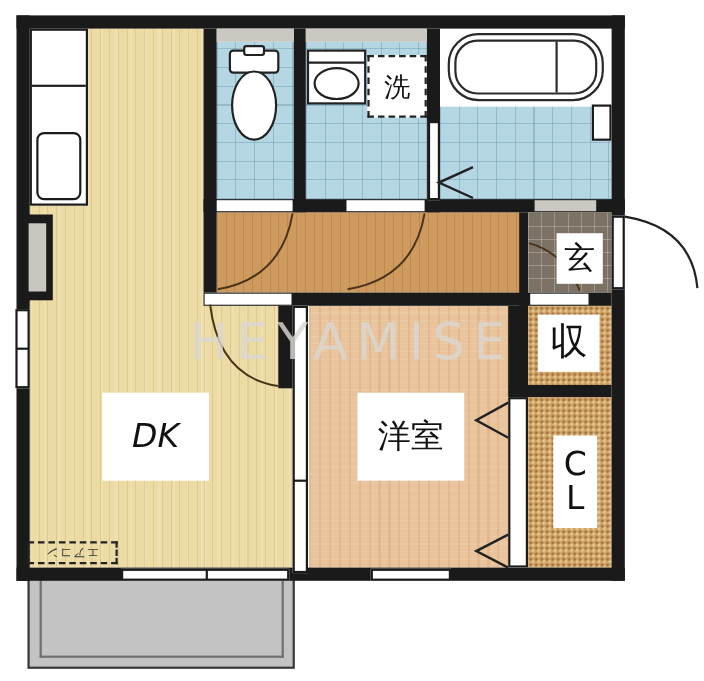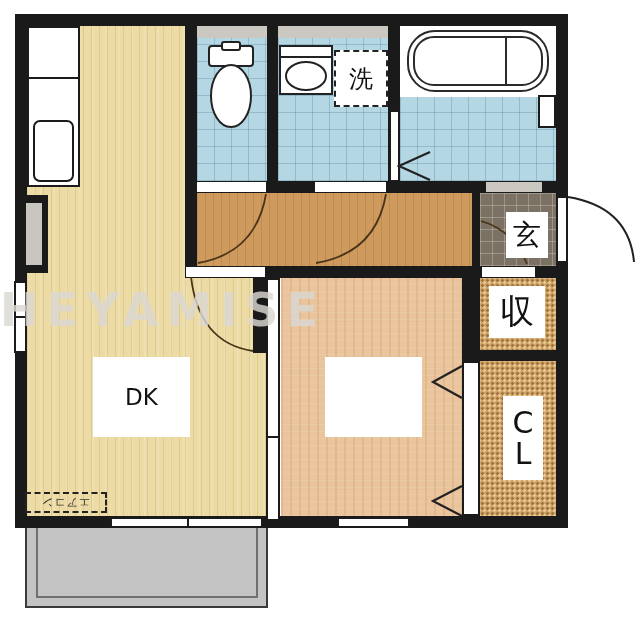--- a/index.html
+++ b/index.html
@@ -34,22 +34,22 @@
   .frame{position:absolute;background:#fff;border:2px solid #1b1b1b;box-sizing:border-box;z-index:26;}
   
   .counter{position:absolute;background:#fff;border:2px solid #1b1b1b;box-sizing:border-box;z-index:12;}
   
   .tag{position:absolute;background:var(--label_bg,#fff);color:#111;text-align:center;z-index:40;
        display:flex;flex-direction:column;justify-content:center;line-height:1.05;}
   .balcony{position:absolute;background:var(--balcony,#c3c3c3);border:2px solid #3a3a3a;box-sizing:border-box;z-index:4;}
   .balcony-inner{position:absolute;border:2px solid #6f6f6f;border-top:none;box-sizing:border-box;z-index:5;}
   .dashed-box{position:absolute;border:2px dashed #222;box-sizing:border-box;z-index:28;background:transparent;
        display:flex;align-items:center;justify-content:center;}
-  #watermark{position:absolute;left:0;top:283px;width:640px;z-index:60;
-       font-size:46px;font-weight:bold;letter-spacing:8px;color:var(--watermark,#dbd8d3);opacity:.82;}
+  #watermark{position:absolute;left:0;top:283px;width:640px;text-align:center;z-index:60;
+       font-size:46px;font-weight:normal;letter-spacing:8px;color:var(--watermark,#dbd8d3);opacity:.82;}
   svg{position:absolute;left:0;top:0;z-index:30;pointer-events:none;}
 </style>
 </head>
 <body>
 
 <div id="stage">
 
   <div class="floor dk-floor" style="left:27px;top:26px;width:158px;height:490px;"></div>
   <div class="floor dk-floor" style="left:185px;top:278px;width:82px;height:238px;"></div>
   <div class="floor hall-floor" style="left:197px;top:193px;width:276px;height:73px;"></div>
@@ -131,23 +131,24 @@
     <g fill="none" stroke="#4a3418" stroke-width="1.8">
       <path d="M266,194 Q256,253 198,263"></path>
       <path d="M386,194 Q376,253 316,263"></path>
       <path d="M191,277 Q199,343 253,351"></path>
       <path d="M481,221 Q513,230 527,264"></path>
     </g>
     <path fill="none" stroke="#222222" stroke-width="2" d="M568,197 Q629,207 634,262"></path>
   </svg>
 
   <div class="tag" style="left:93px;top:357px;width:97px;height:80px;">
-    <span style="font-size:23px;">DK</span>
+    <span style="font-size:30px;font-style:italic;">DK</span>
   </div>
   <div class="tag" style="left:325px;top:357px;width:97px;height:80px;">
+    <span style="font-size:30px;">洋室</span>
   </div>
   <div class="tag" style="left:506px;top:212px;width:42px;height:46px;font-size:28px;">
     <span>玄</span>
   </div>
   <div class="tag" style="left:489px;top:286px;width:56px;height:52px;font-size:34px;">
     <span>収</span>
   </div>
   <div class="tag" style="left:503px;top:396px;width:40px;height:84px;font-size:30px;">
     <span>C</span>
     <span>L</span>

